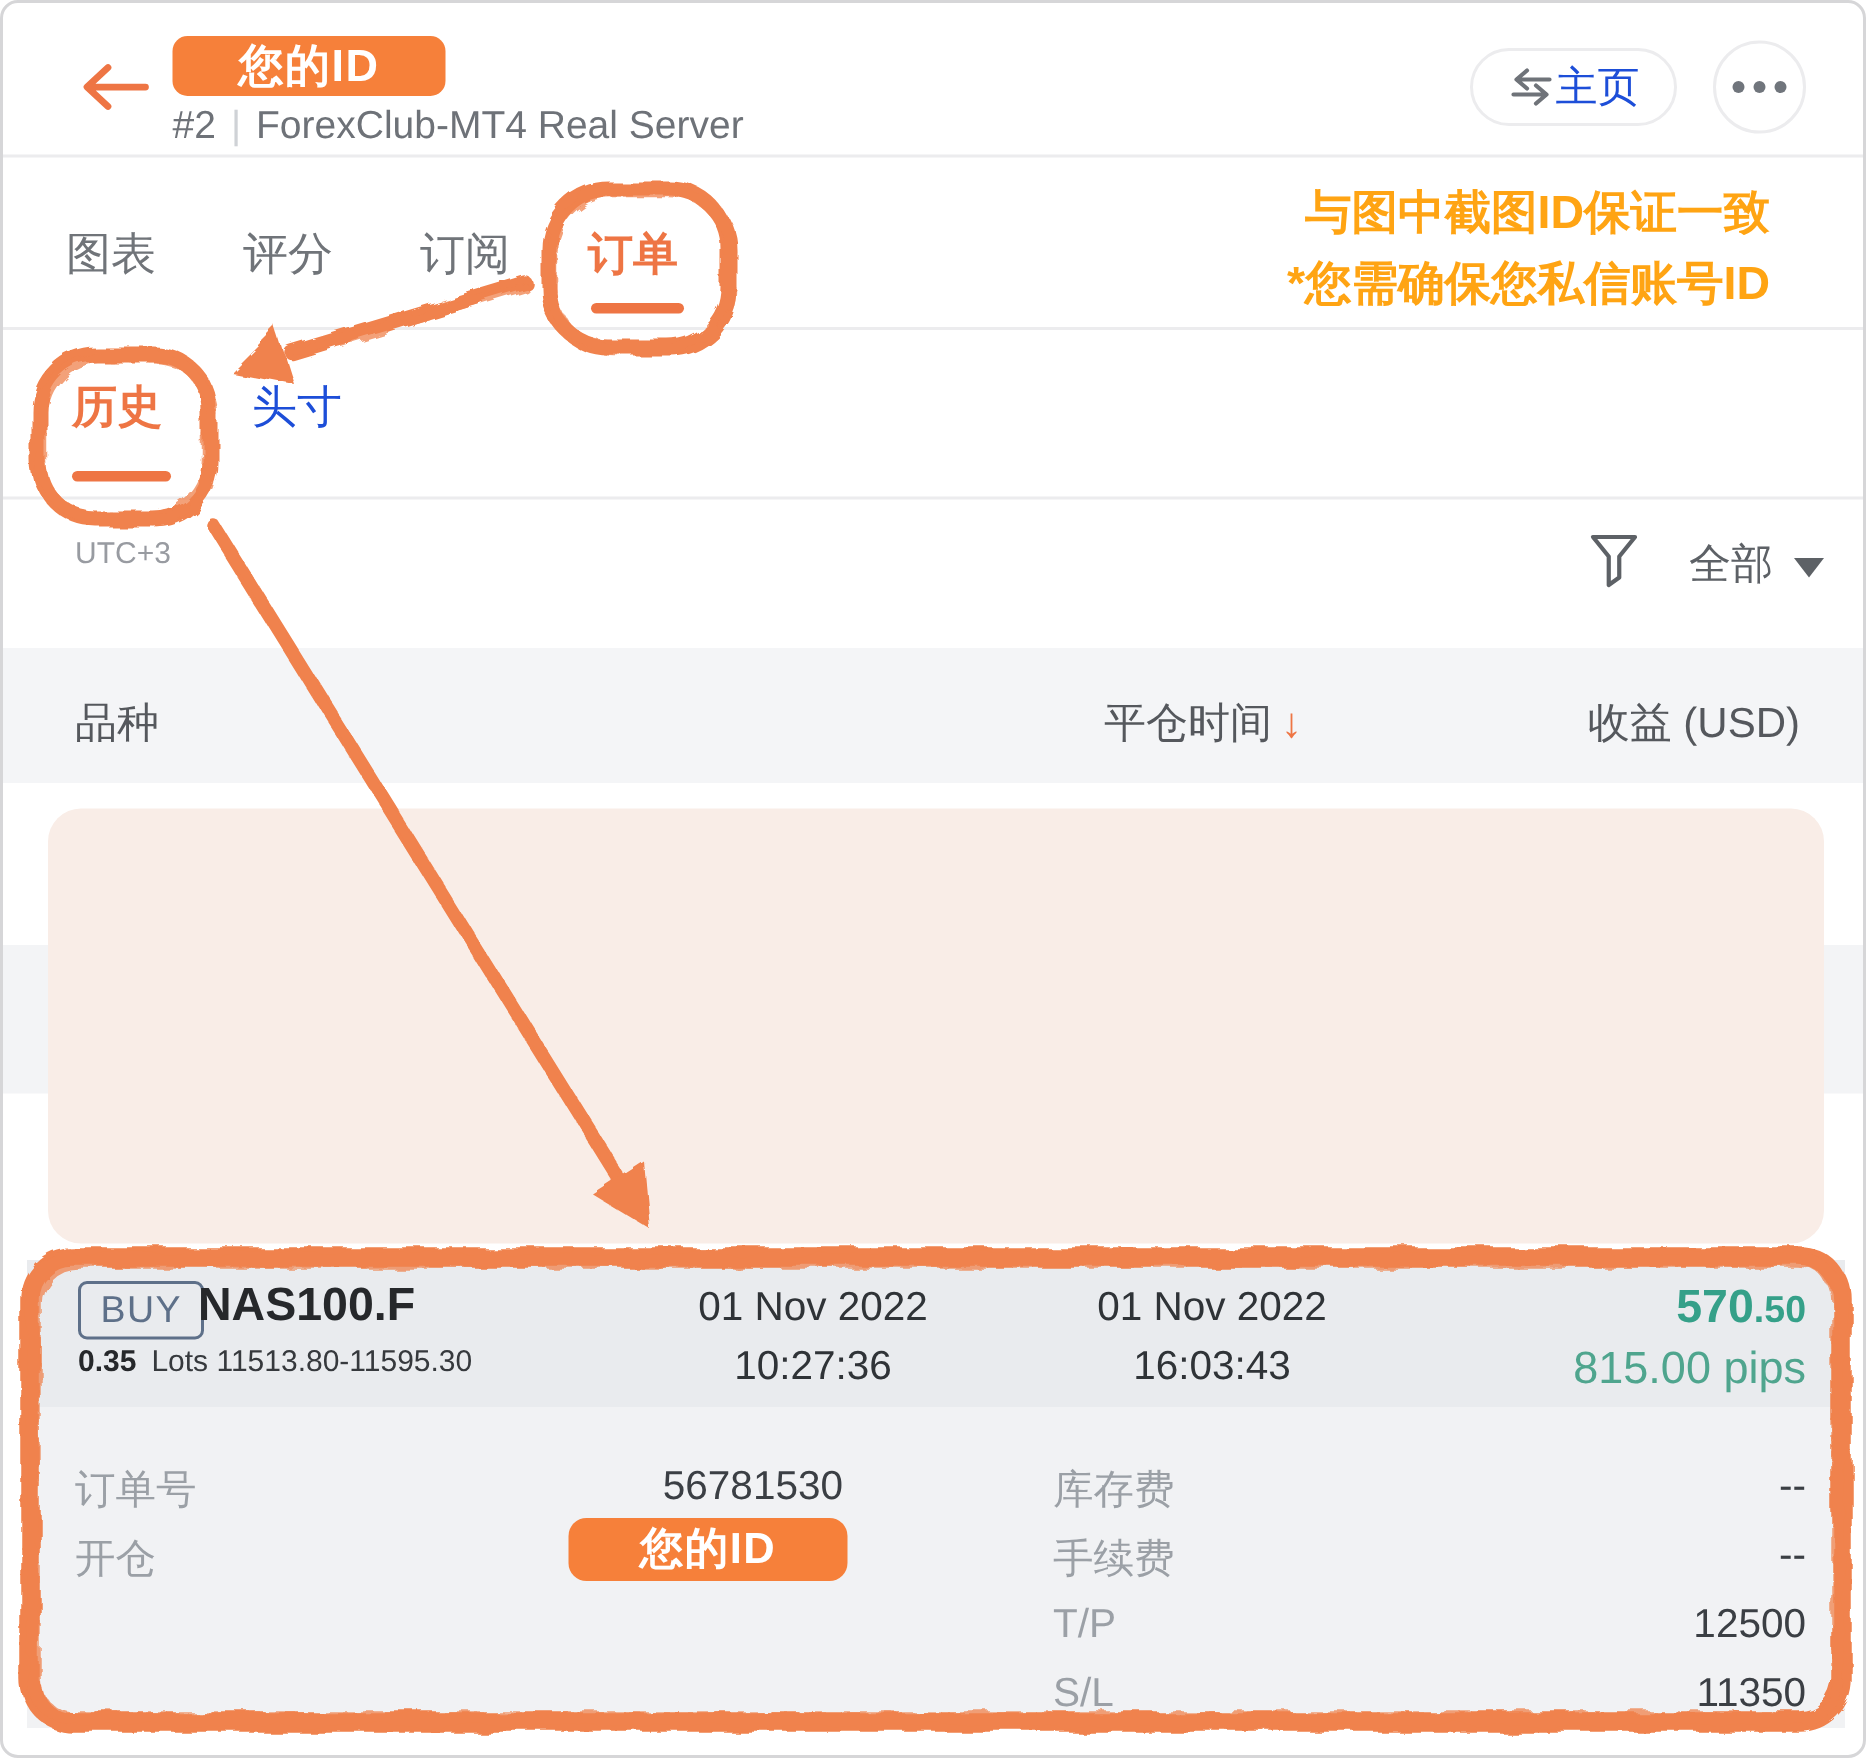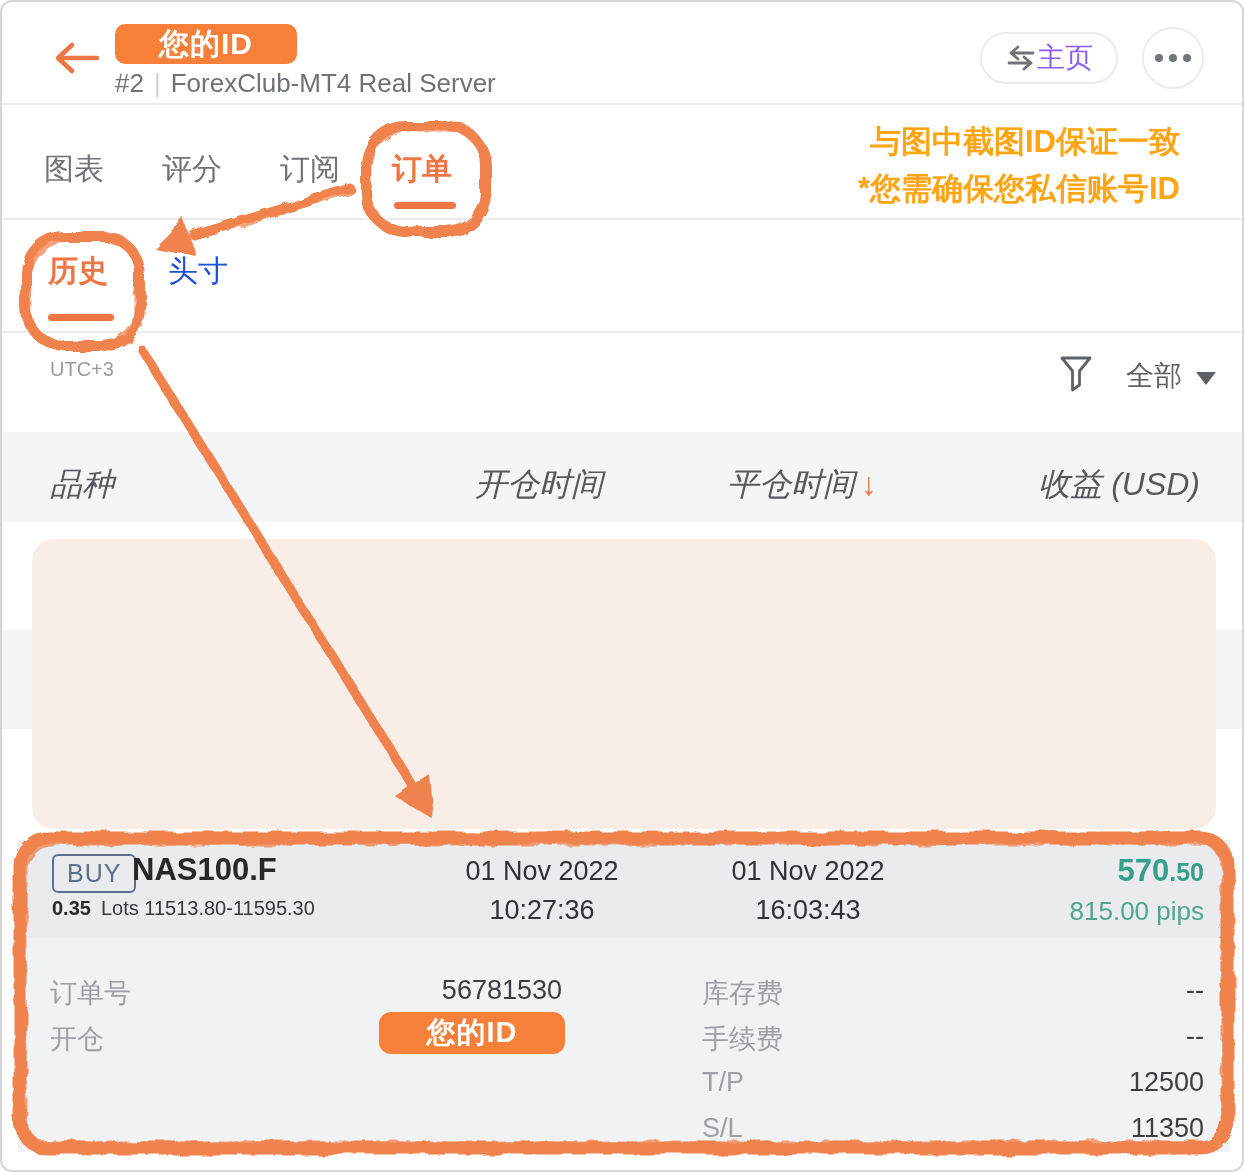--- a/index.html
+++ b/index.html
@@ -22,21 +22,21 @@
   .id-badge-top{
     left:113px;top:22px;width:182px;height:40px;border-radius:10px;
     background:#f6803a;color:#fff;font-size:30px;font-weight:bold;
     display:flex;align-items:center;justify-content:center;letter-spacing:1px;
   }
   .subtitle{left:113px;top:66px;font-size:26px;color:#6e7278;white-space:nowrap;}
   .subtitle .sep{color:#cfd2d6;padding:0 10px;}
   .home-btn{
     left:978px;top:30px;width:138px;height:52px;border-radius:27px;
     border:2px solid #ececee;display:flex;align-items:center;justify-content:center;
-    gap:0;color:#8b5cf6;font-size:28px;cursor:pointer;background:#fff;box-sizing:border-box;
+    gap:0;color:#1d4ed8;font-size:28px;cursor:pointer;background:#fff;box-sizing:border-box;
   }
   .more-btn{
     left:1140px;top:25px;width:62px;height:62px;border-radius:50%;
     border:2px solid #ececee;display:flex;align-items:center;justify-content:center;
     gap:6px;cursor:pointer;background:#fff;box-sizing:border-box;
   }
   .more-btn i{width:8px;height:8px;border-radius:50%;background:#70757c;}
 
   
   .tabs-divider{left:0;top:216px;width:100%;height:2px;background:#ececee;}
@@ -59,21 +59,21 @@
   
   .tz{left:48px;top:356px;font-size:20px;color:#989ba1;}
   .filter-btn{left:1056px;top:352px;width:36px;height:40px;cursor:pointer;}
   .range-dd{left:1124px;top:355px;display:flex;align-items:center;gap:14px;cursor:pointer;}
   .range-dd .lbl{font-size:28px;color:#5d6166;}
   .caret{width:0;height:0;border-left:10px solid transparent;border-right:10px solid transparent;
     border-top:13px solid #5d6166;margin-top:4px;}
 
   
   .thead{left:0;top:430px;width:100%;height:90px;background:#f4f5f7;}
-  .th{top:461px;font-size:32px;color:#55585d;white-space:nowrap;font-style:italic;}
+  .th{top:461px;font-size:28px;color:#55585d;white-space:nowrap;}
   .th.c1{left:48px;}
   .th.c2{left:437px;width:200px;text-align:center;}
   .th.c3{left:700px;width:200px;text-align:center;cursor:pointer;}
   .th.c3 .sort{color:#ee7544;margin-left:6px;}
   .th.c4{right:42px;width:320px;text-align:right;}
 
   
   .row-gray{left:0;top:628px;width:100%;height:99px;background:#f3f4f6;}
   .redaction{
     left:30px;top:537px;width:1184px;height:290px;border-radius:22px;background:#f9ede7;
@@ -92,21 +92,21 @@
   .volline{position:absolute;left:34px;top:57px;font-size:20px;color:#36393d;white-space:nowrap;}
   .volline .b{font-weight:bold;color:#26282b;margin-right:10px;}
   .dt{position:absolute;width:240px;text-align:center;font-size:27px;color:#2f3337;}
   .dt .d{position:absolute;left:0;top:16px;width:100%;}
   .dt .t{position:absolute;left:0;top:55px;width:100%;}
   .dt.open{left:404px;top:0;height:98px;}
   .dt.close{left:670px;top:0;height:98px;}
   .profit{position:absolute;right:26px;top:13px;text-align:right;white-space:nowrap;}
   .profit .int{font-size:31px;font-weight:bold;color:#35a089;}
   .profit .dec{font-size:25px;font-weight:bold;color:#35a089;}
-  .pips{position:absolute;right:26px;top:56px;font-size:26px;color:#4fa58e;white-space:nowrap;}
+  .pips{position:absolute;right:26px;top:56px;font-size:30px;color:#4fa58e;white-space:nowrap;}
 
   .dcol{position:absolute;top:98px;height:214px;}
   .dcol.left{left:32px;width:512px;}
   .dcol.right{left:684px;width:502px;}
   .drow{position:absolute;left:0;width:100%;height:40px;}
   .drow .dl{position:absolute;left:0;top:0;font-size:27px;color:#9ba0a6;white-space:nowrap;}
   .drow .dv{position:absolute;right:0;top:0;font-size:27px;color:#3b3f44;white-space:nowrap;}
   .r1{top:37px;} .r2{top:83px;} .r3{top:129px;} .r4{top:175px;}
   .id-badge-bottom{
     position:absolute;right:-3px;top:74px;width:186px;height:42px;border-radius:12px;
@@ -176,21 +176,20 @@
       </svg>
     </span>
   </div>
   <div class="abs range-dd">
     <span class="lbl">全部</span>
     <span class="caret"></span>
   </div>
 
   <div class="abs thead"></div>
   <div class="abs th c1">品种</div>
-  <div class="abs th c2">开仓时间</div>
   <div class="abs th c3">
     <span>平仓时间</span><span class="sort">↓</span>
   </div>
   <div class="abs th c4">收益 (USD)</div>
 
   <div class="abs row-gray"></div>
   <div class="abs redaction"></div>
 
   <div class="abs card">
     <div class="summary">

